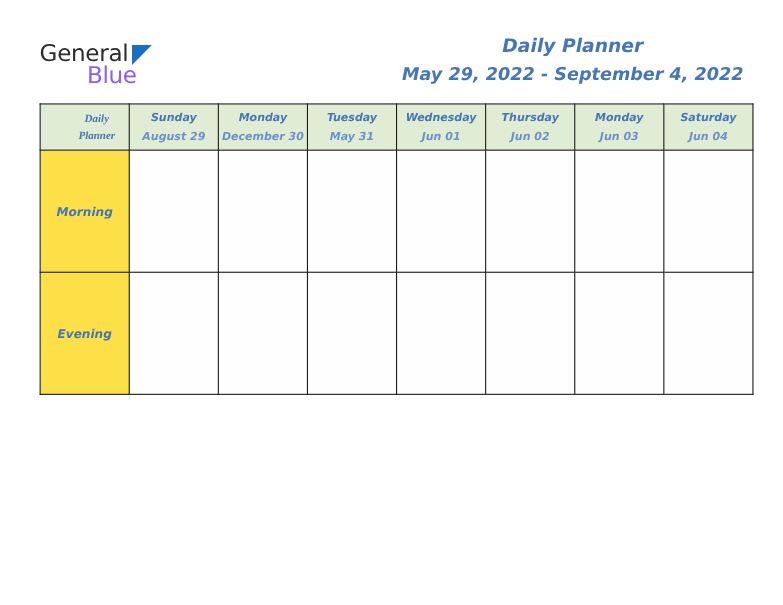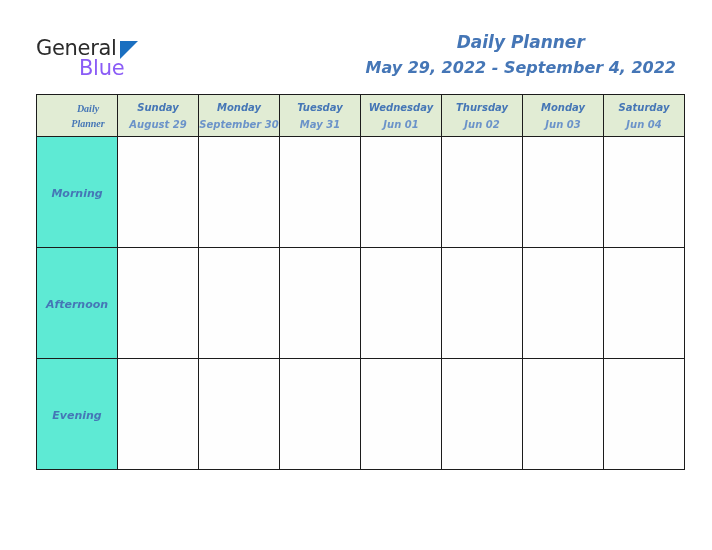--- a/index.html
+++ b/index.html
@@ -133,21 +133,21 @@
     font-size: 10px;
     font-style: italic;
     color: #6b93c9;
     font-family: "DejaVu Sans", sans-serif;
     line-height: 15px;
     margin-top: 1px;
   }
 
   tbody td { height: 110px; background: #ffffff; }
   td.slot-label {
-    background: #5eead4;
+    background: #fde047;
     text-align: center;
   }
   .slot-label-text {
     font-size: 11px;
     font-style: italic;
     font-weight: bold;
     color: #4576b6;
     font-family: "DejaVu Sans", sans-serif;
   }
   td.slot-cell { background: #fefefe; }
@@ -176,21 +176,21 @@
       <th class="col-label">
         <span class="hdr-corner-line">Daily</span>
         <span class="hdr-corner-line">Planner</span>
       </th>
       <th class="col-day">
         <span class="hdr-dayname">Sunday</span>
         <span class="hdr-daydate">August 29</span>
       </th>
       <th class="col-day">
         <span class="hdr-dayname">Monday</span>
-        <span class="hdr-daydate">September 30</span>
+        <span class="hdr-daydate">December 30</span>
       </th>
       <th class="col-day">
         <span class="hdr-dayname">Tuesday</span>
         <span class="hdr-daydate">May 31</span>
       </th>
       <th class="col-day">
         <span class="hdr-dayname">Wednesday</span>
         <span class="hdr-daydate">Jun 01</span>
       </th>
       <th class="col-day">
@@ -215,32 +215,20 @@
       </td>
       <td class="slot-cell"></td>
       <td class="slot-cell"></td>
       <td class="slot-cell"></td>
       <td class="slot-cell"></td>
       <td class="slot-cell"></td>
       <td class="slot-cell"></td>
       <td class="slot-cell"></td>
     </tr>
 
-    <tr>
-      <td class="slot-label">
-        <span class="slot-label-text">Afternoon</span>
-      </td>
-      <td class="slot-cell"></td>
-      <td class="slot-cell"></td>
-      <td class="slot-cell"></td>
-      <td class="slot-cell"></td>
-      <td class="slot-cell"></td>
-      <td class="slot-cell"></td>
-      <td class="slot-cell"></td>
-    </tr>
 
     <tr>
       <td class="slot-label">
         <span class="slot-label-text">Evening</span>
       </td>
       <td class="slot-cell"></td>
       <td class="slot-cell"></td>
       <td class="slot-cell"></td>
       <td class="slot-cell"></td>
       <td class="slot-cell"></td>

